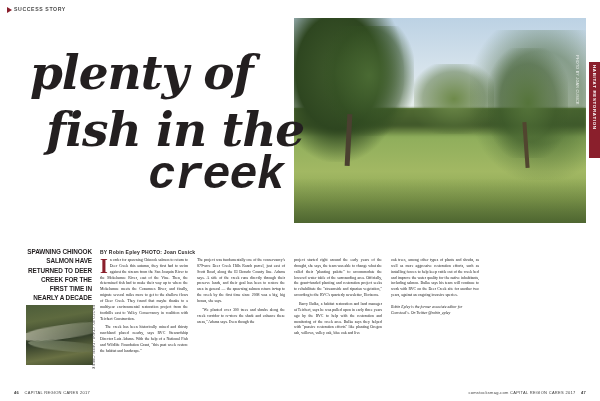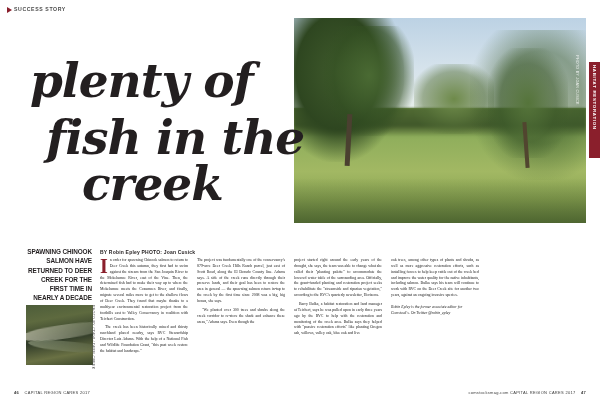--- a/index.html
+++ b/index.html
@@ -64,21 +64,21 @@
     color: #fff;
     font-size: 4.4px;
     letter-spacing: 0.7px;
     font-weight: bold;
     text-transform: uppercase;
   }
   
   .headline {
     position: absolute;
     left: 30px;
-    top: 60px;
+    top: 52px;
     width: 260px;
     height: 185px;
     color: #231f20;
   }
   .headline .line {
     font-family: "DejaVu Serif", serif;
     font-style: italic;
     font-weight: bold;
     line-height: 0.88;
     white-space: nowrap;
@@ -89,22 +89,23 @@
   }
   .headline .l2 {
     font-size: 47px;
     letter-spacing: -1px;
     margin-left: 16px;
     margin-top: 16px;
   }
   .headline .l3 {
     font-size: 47px;
     letter-spacing: -1px;
-    margin-left: 52px;
+    margin-left: 118px;
     margin-top: 4px;
+    font-family: Liberation Mono, monospace;
   }
   
   .byline {
     position: absolute;
     left: 100px;
     top: 249px;
     font-size: 5px;
     font-weight: bold;
     color: #231f20;
     letter-spacing: 0.2px;

